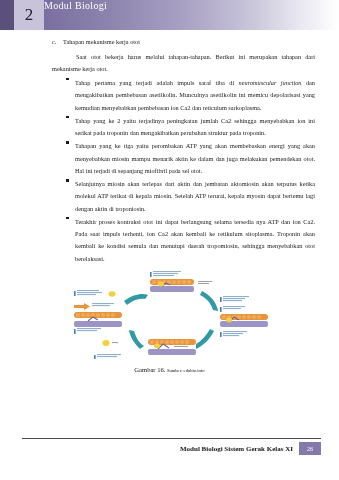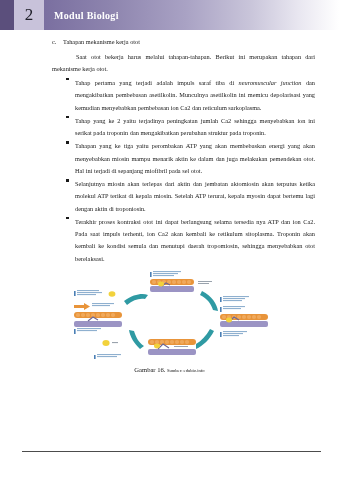--- a/index.html
+++ b/index.html
@@ -39,23 +39,20 @@
     font-family: "Liberation Serif", serif;
     font-size: 17px;
     color: #20202a;
     line-height: 1;
     padding-bottom: 2px;
   }
   .header-band {
     flex: 1;
     background: linear-gradient(to right, #7a6fa0 0%, #8d84ae 22%, #a9a2c4 48%, #c9c5da 70%, #e8e6f0 86%, #ffffff 100%);
     display: flex;
-    align-items: center;
-    padding-left: 10px;
-    font-weight: bold;
   }
   .header-title {
     font-family: "Liberation Serif", serif;
     font-size: 10px;
     color: #ffffff;
     letter-spacing: 0.3px;
   }
 
   
   .page-body {
@@ -306,13 +303,17 @@
 
     <div class="figure-caption">
       <span class="cap-label">Gambar  16.</span>
       <span class="cap-source">Sumber: edubio.info</span>
     </div>
   </div>
 </div>
 
 <div class="page-footer">
   <div class="footer-rule"></div>
+  <div class="footer-row">
+    <span class="footer-text">Modul Biologi Sistem Gerak Kelas XI</span>
+    <span class="footer-page-box">26</span>
+  </div>
 </div>
 
 </body></html>

